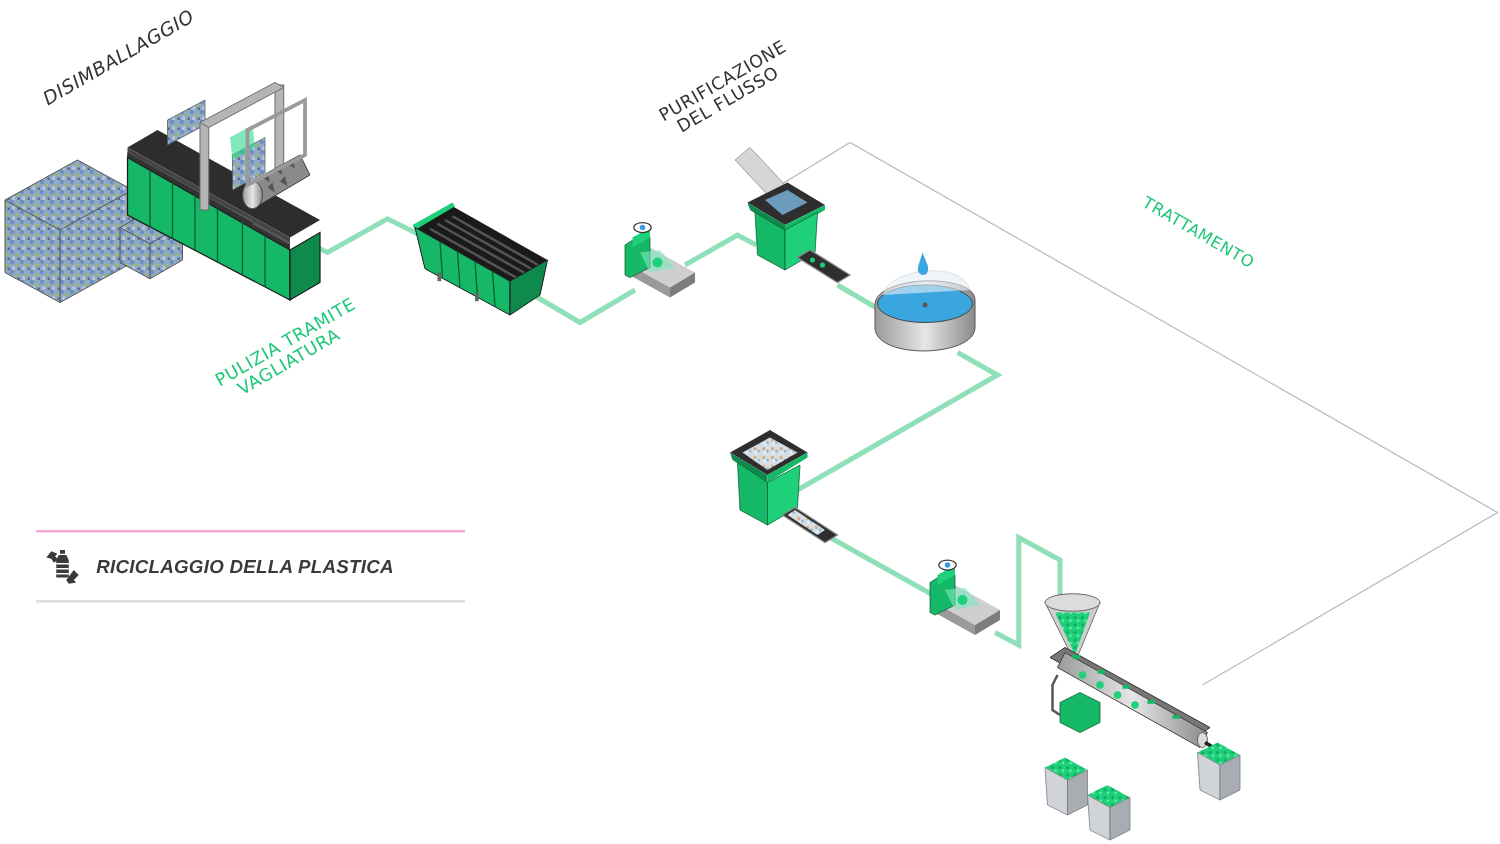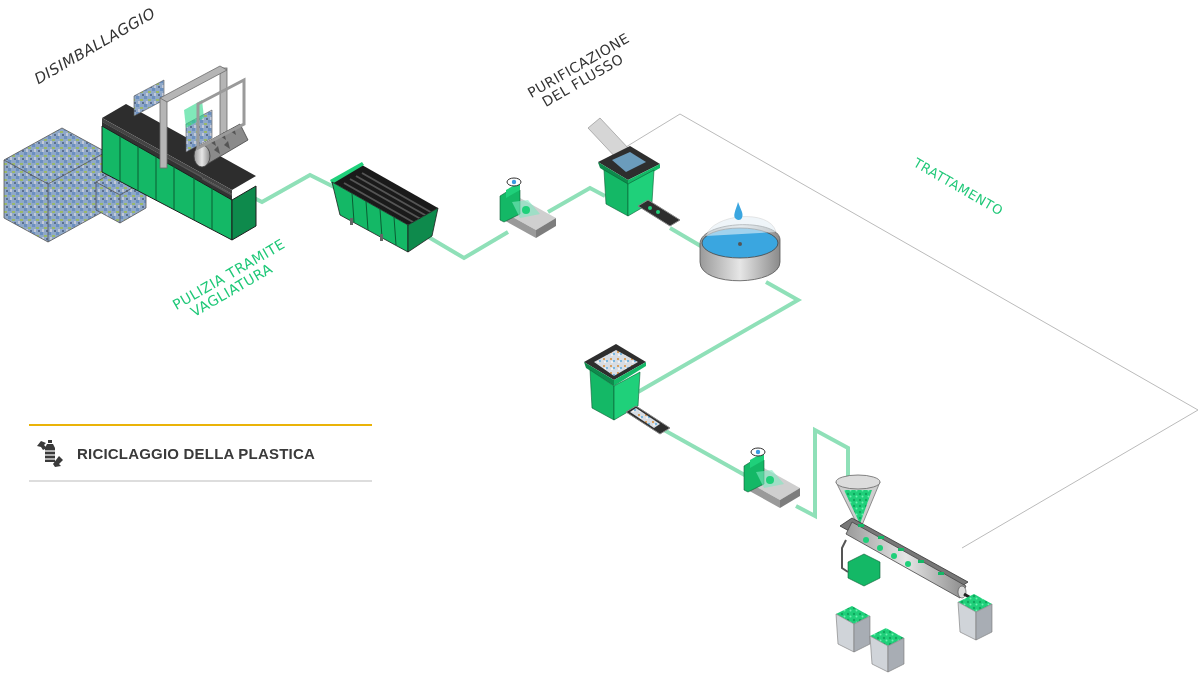--- a/index.html
+++ b/index.html
@@ -5,21 +5,21 @@
   html, body { margin:0; padding:0; background:#ffffff; }
   body { width:1200px; height:675px; position:relative; overflow:hidden; font-family:"Liberation Sans", sans-serif; }
   #stage { position:absolute; left:0; top:0; width:1200px; height:675px; }
   .lbl { position:absolute; font-family:"DejaVu Sans", sans-serif; font-weight:normal; white-space:nowrap; letter-spacing:0.5px; transform-origin:left bottom; line-height:1.05; }
   .lbl-dark { color:#333333; }
   .lbl-green { color:#1fc878; }
   #lbl-disimballaggio { left:40px; top:72px; font-size:15px; font-style:italic; transform:rotate(-30deg); }
   #lbl-pulizia { left:185px; top:296px; font-size:14px; transform:rotate(-30deg); }
   #lbl-purificazione { left:540px; top:84px; font-size:14px; transform:rotate(-30deg); }
   #lbl-trattamento { left:918px; top:156px; font-size:13px; transform:rotate(30deg); transform-origin:left top; }
-  #legend { position:absolute; left:29px; top:424px; width:343px; height:54px; border-top:2px solid #eab308; border-bottom:2px solid #dddddd; display:flex; align-items:center; }
+  #legend { position:absolute; left:29px; top:424px; width:343px; height:54px; border-top:2px solid #f9a8d4; border-bottom:2px solid #dddddd; display:flex; align-items:center;font-style:italic; }
   #legend-icon { width:30px; height:30px; margin-left:6px; margin-right:12px; }
   #legend-title { font-family:"Liberation Sans", sans-serif; font-weight:bold; font-size:15px; color:#3a3a3a; letter-spacing:0.2px; }
 </style>
 </head>
 <body>
 
 <svg id="stage" viewBox="0 0 1200 675" xmlns="http://www.w3.org/2000/svg">
   <defs>
     <pattern id="balePat" width="8" height="8" patternUnits="userSpaceOnUse">
       <rect width="8" height="8" fill="#8fa8c8"></rect>

